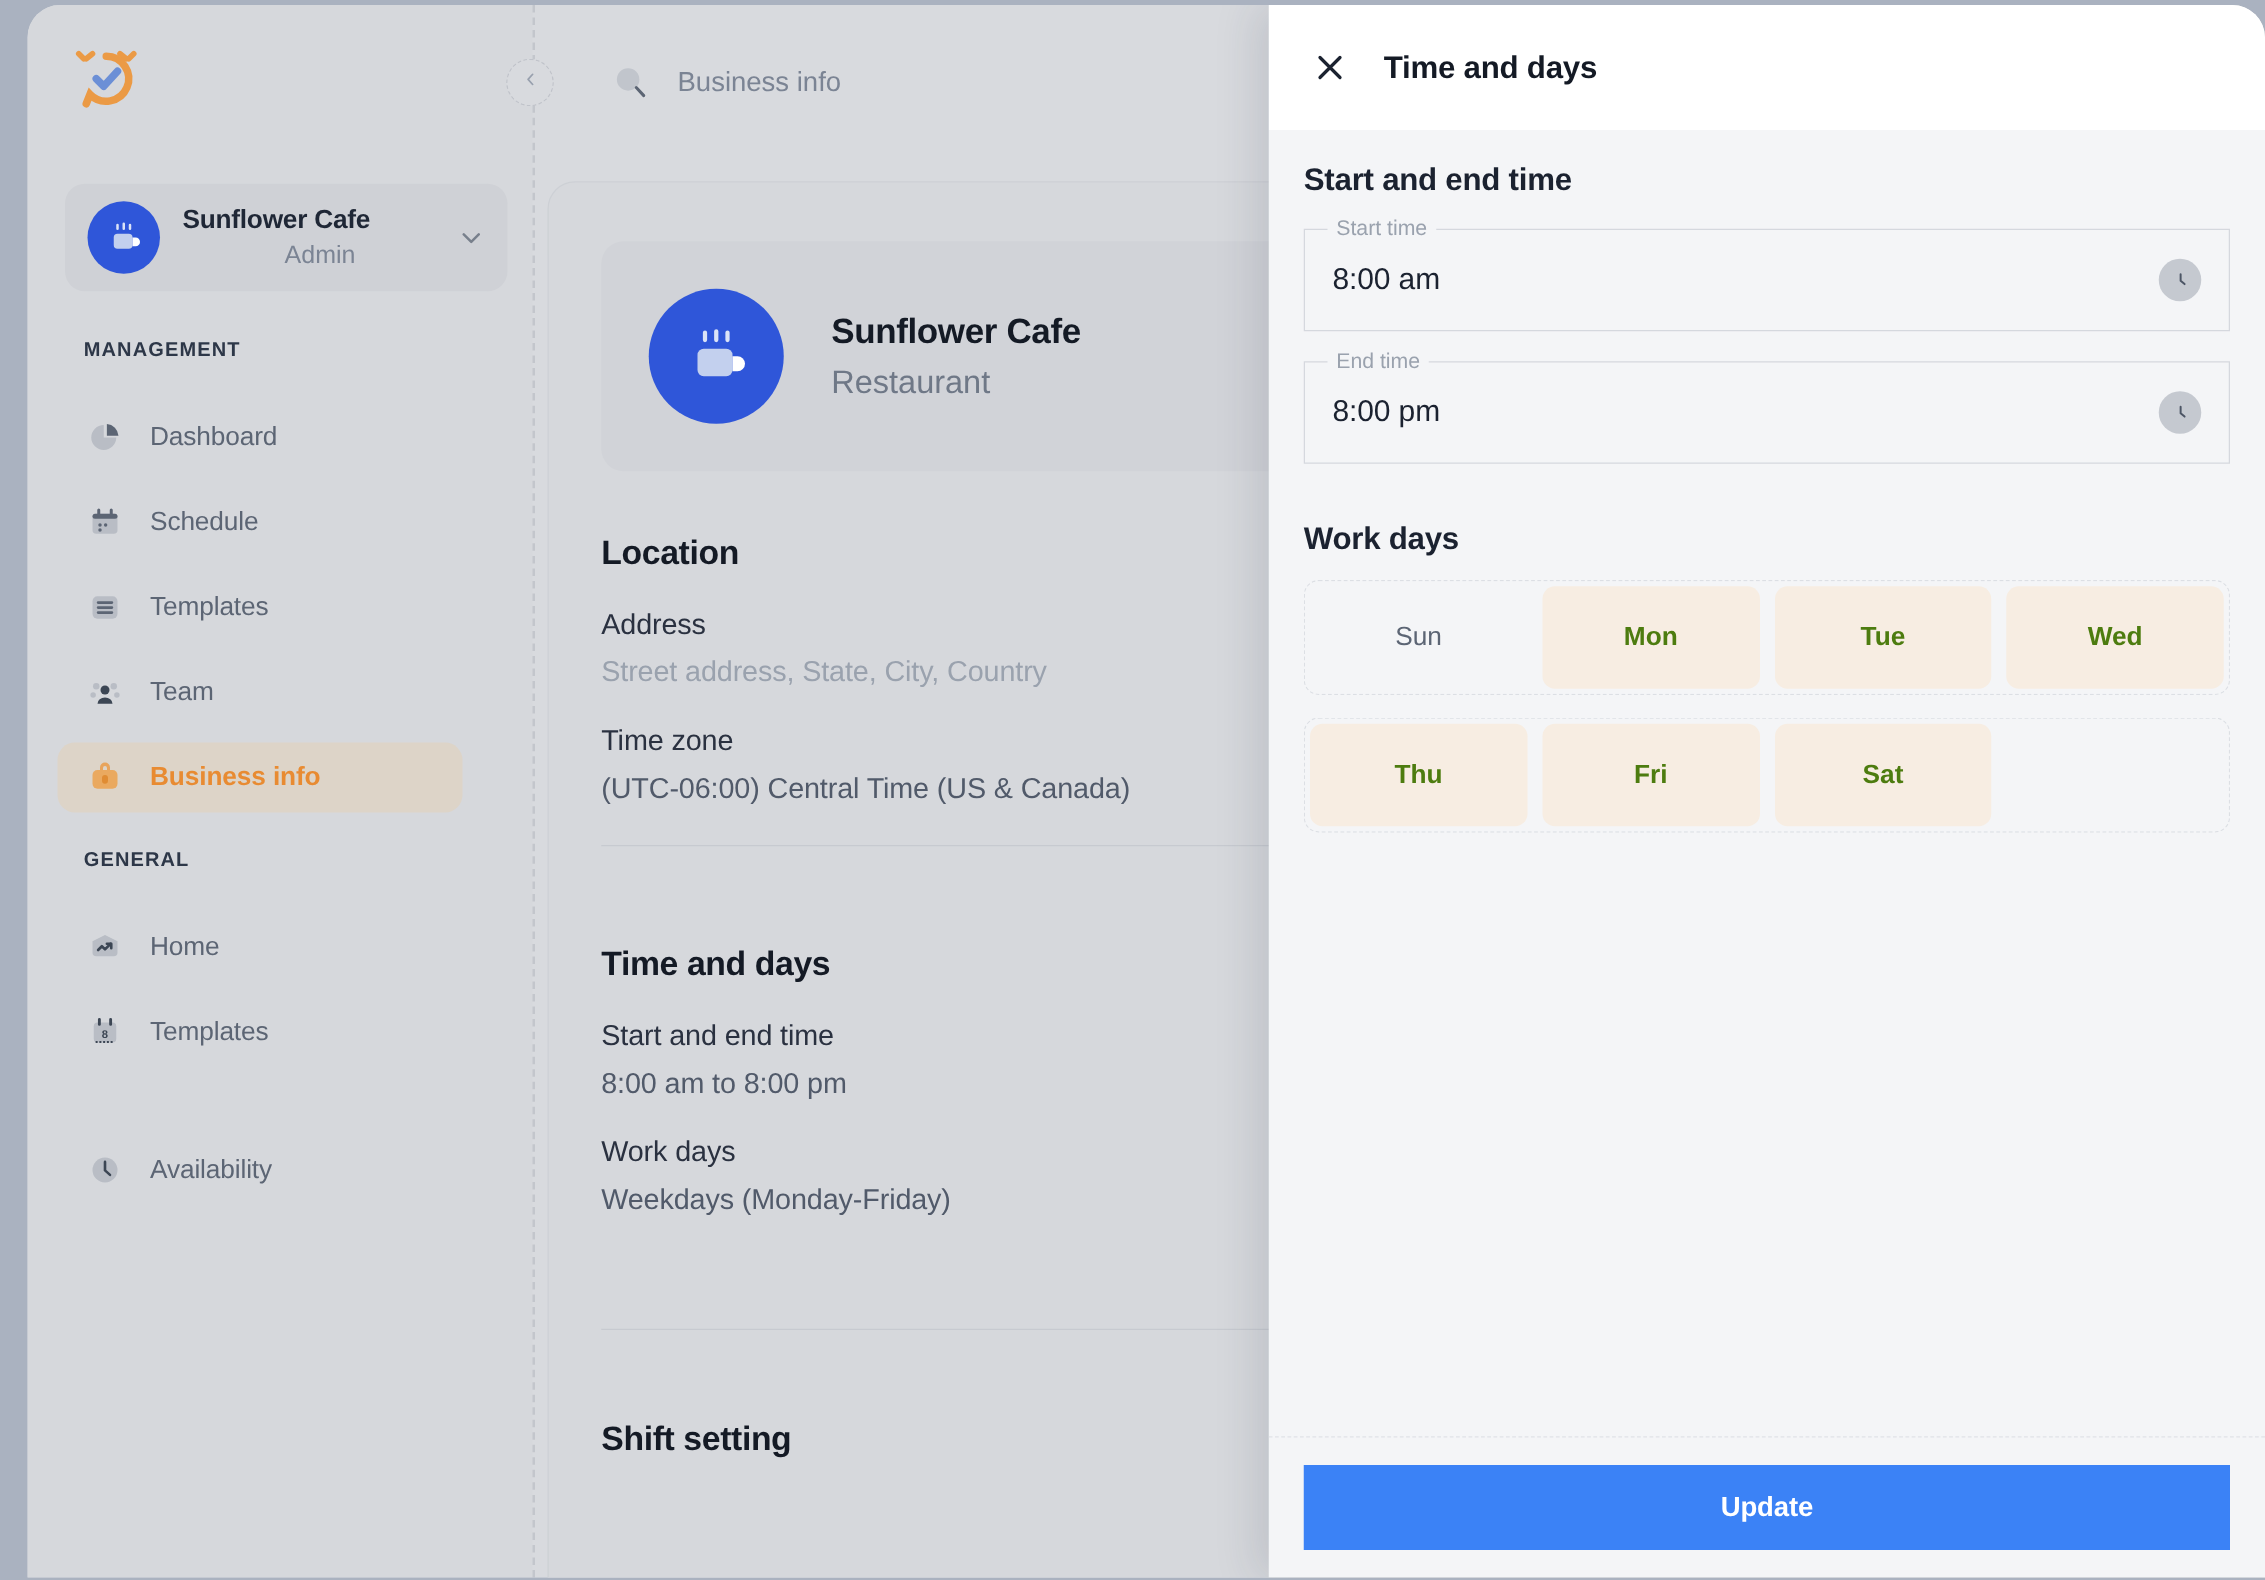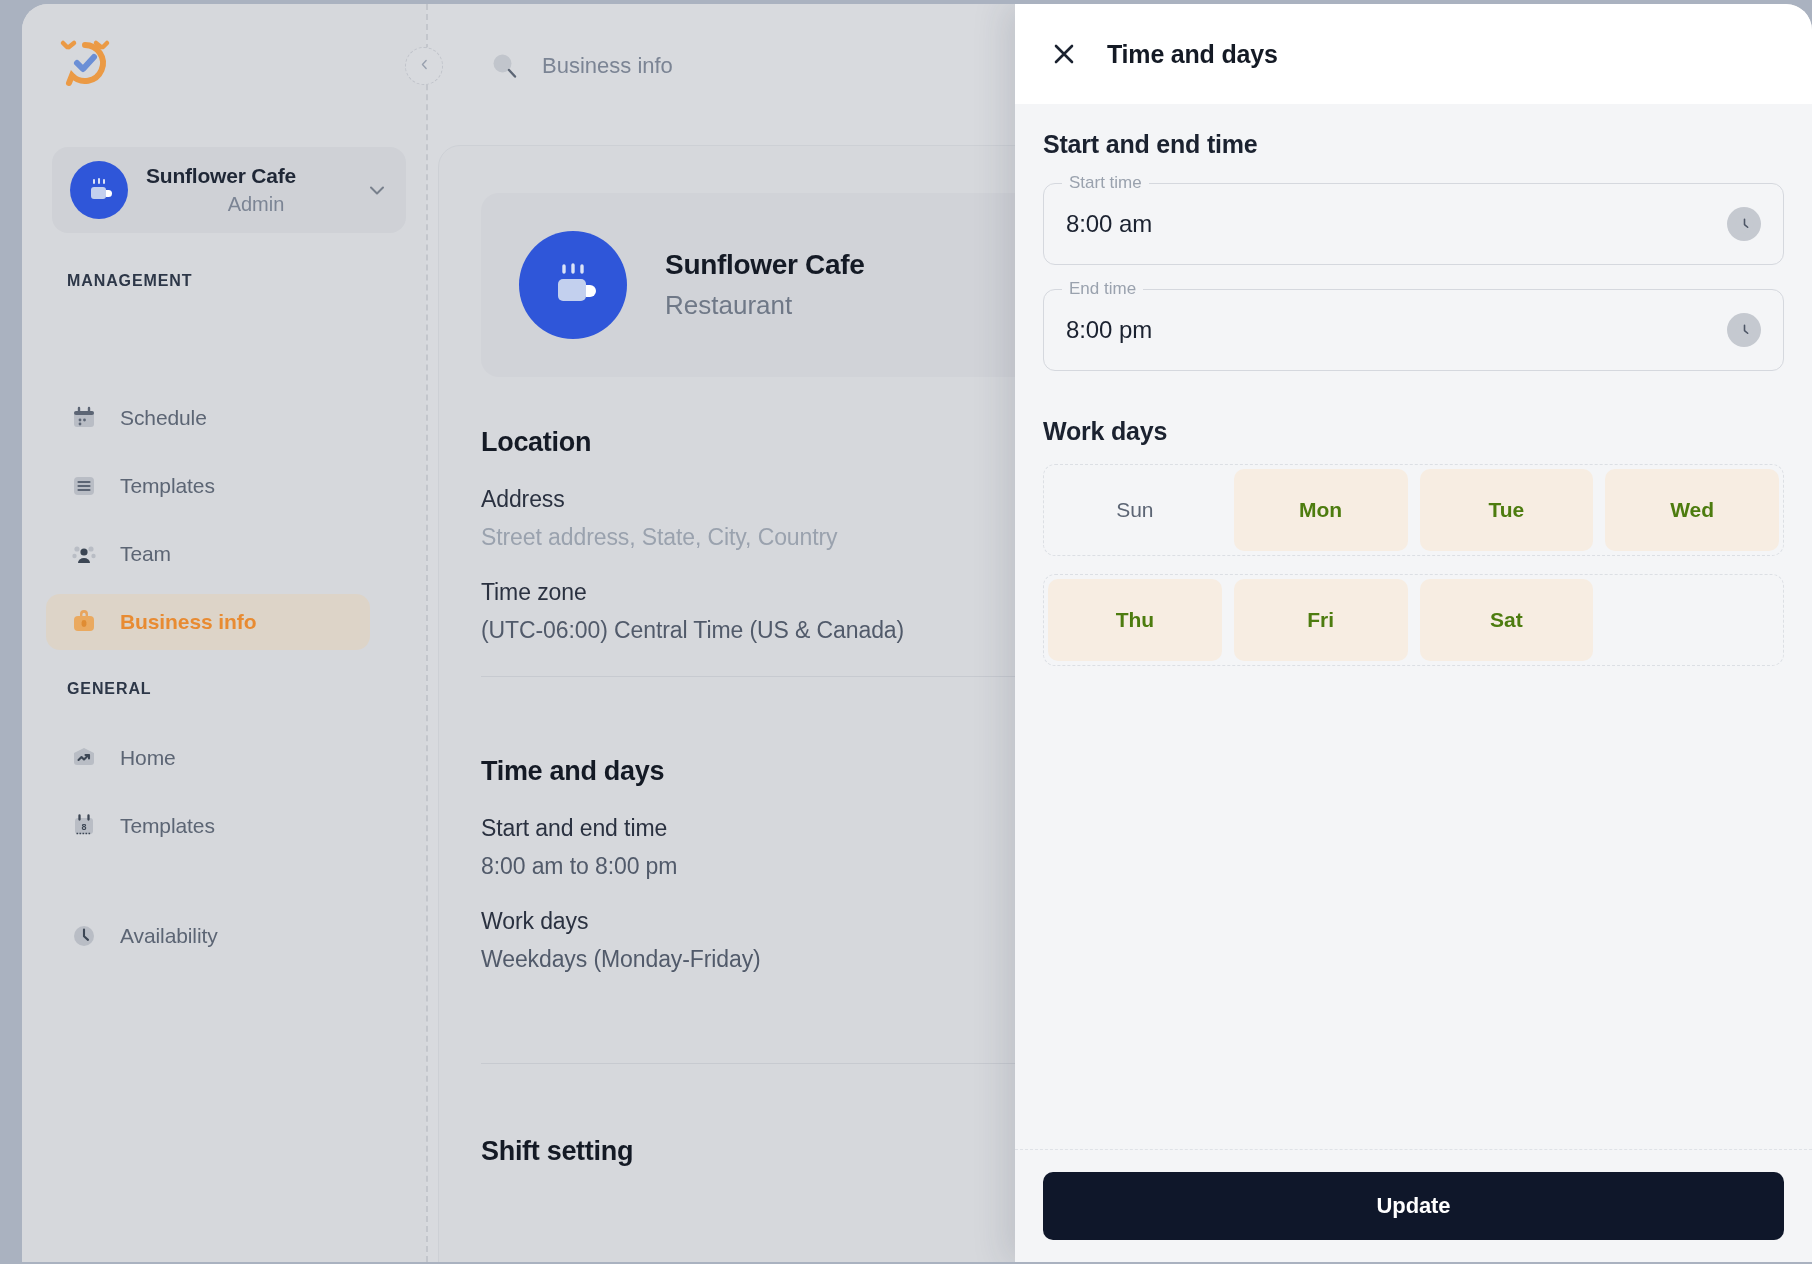--- a/index.html
+++ b/index.html
@@ -244,21 +244,21 @@
   .modal-heading {
     font-size: 25px; font-weight: bold;
     color: #1b2230; letter-spacing: -0.2px;
   }
 
   .outlined-field {
     position: relative;
     height: 82px;
     margin-top: 24px;
     border: 1px solid #d5d8de;
-    border-radius: 12px;
+    border-radius: 0;
     background: transparent;
     display: flex;
     align-items: center;
     padding: 0 22px;
     cursor: text;
   }
   .outlined-field .legend {
     position: absolute;
     top: -11px;
     left: 18px;
@@ -313,23 +313,23 @@
     left: 0; right: 0; bottom: 0;
     height: 113px;
     border-top: 1px dashed #dfe2e7;
     display: flex;
     align-items: center;
     padding: 0 28px;
   }
   #update-button {
     width: 100%;
     height: 68px;
-    background: #0f172a;
+    background: #3b82f6;
     border: none;
-    border-radius: 10px;
+    border-radius: 0;
     color: #ffffff;
     font-size: 22px;
     font-weight: bold;
     font-family: "Liberation Sans", sans-serif;
     letter-spacing: -0.1px;
     cursor: pointer;
   }
 </style>
 </head>
 <body>
@@ -361,20 +361,29 @@
       </div>
       <span class="chevron-down">
         <svg viewBox="0 0 22 22" width="22" height="22">
           <path d="M5 8.5 L11 14.5 L17 8.5" stroke="#5c6574" stroke-width="2" fill="none" stroke-linecap="round" stroke-linejoin="round"></path>
         </svg>
       </span>
     </div>
 
     <div class="nav-section-title" id="mgmt-title">MANAGEMENT</div>
 
+    <div class="nav-item" style="top:318px;">
+      <span class="nav-icon">
+        <svg viewBox="0 0 28 28" width="28" height="28">
+          <path d="M13 4 A10 10 0 1 0 23 14 L13 14 Z" fill="#b9bdc5"></path>
+          <path d="M15.5 3.2 A10 10 0 0 1 24.8 12.5 L15.5 12.5 Z" fill="#5c6574"></path>
+        </svg>
+      </span>
+      <span class="nav-label">Dashboard</span>
+    </div>
 
     <div class="nav-item" style="top:386px;">
       <span class="nav-icon">
         <svg viewBox="0 0 28 28" width="28" height="28">
           <rect x="4" y="7" width="20" height="16" rx="3" fill="#b9bdc5"></rect>
           <rect x="4" y="7" width="20" height="4" rx="2" fill="#5c6574"></rect>
           <path d="M9 4 v4 M19 4 v4" stroke="#5c6574" stroke-width="2.4" stroke-linecap="round"></path>
           <circle cx="10" cy="16" r="1.4" fill="#5c6574"></circle>
           <circle cx="14.5" cy="16" r="1.4" fill="#5c6574"></circle>
           <circle cx="10" cy="20" r="1.4" fill="#5c6574"></circle>

